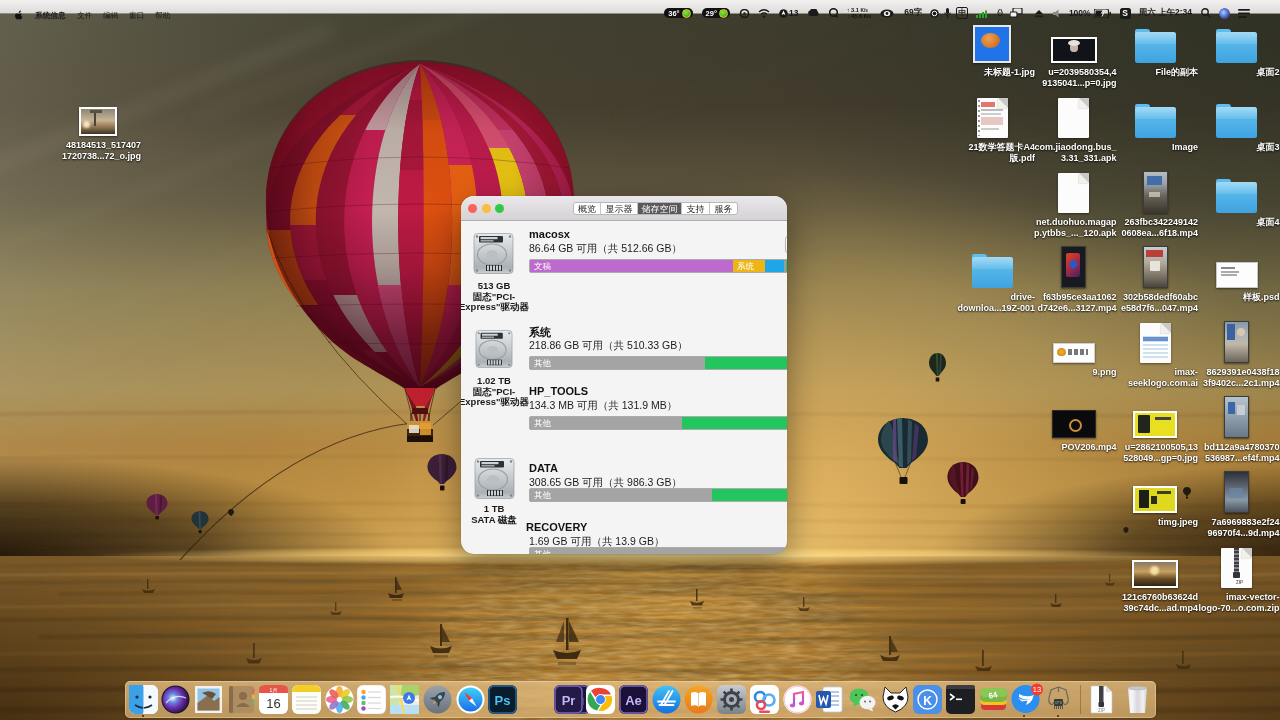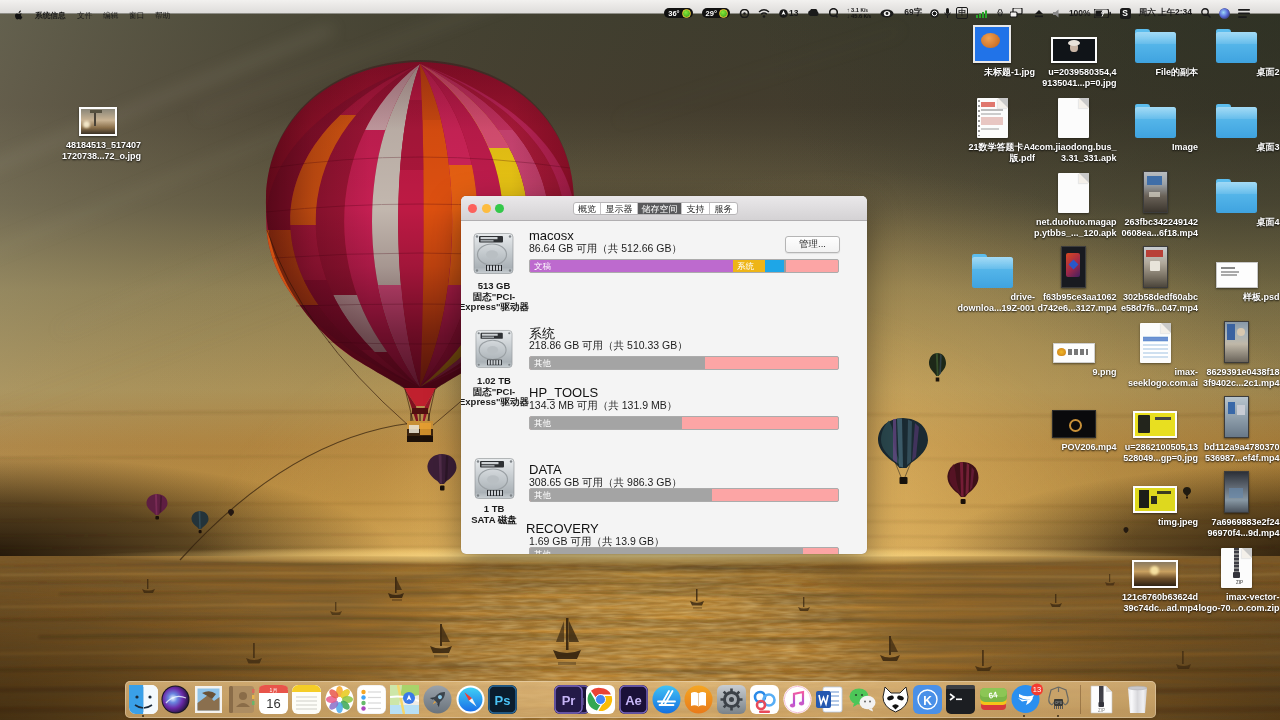--- a/index.html
+++ b/index.html
@@ -35,37 +35,37 @@
   .hthumb{position:relative;box-shadow:0 1px 2px rgba(0,0,0,.5);border:2px solid #fdfdfd;}
   
   #dock{position:absolute;left:125px;top:681px;width:1031px;height:37px;border-radius:5px;
     background:linear-gradient(rgba(226,188,128,.82),rgba(216,176,114,.76));
     box-shadow:inset 0 0 0 1px rgba(255,255,255,.28),0 1px 3px rgba(60,30,5,.2);}
   .dk{position:absolute;top:4px;width:29px;height:29px;}
   .dkr{border-radius:6.5px;}
   .dkc{border-radius:50%;}
   .runner{position:absolute;top:33.5px;width:2.5px;height:2.5px;border-radius:50%;background:#3a2a14;}
   
-  #window{position:absolute;left:461px;top:196px;width:406px;height:358px;border-radius:5px;
+  #window{position:absolute;left:461px;top:196px;width:326px;height:358px;border-radius:13px;
     background:#f4f4f4;box-shadow:0 12px 34px rgba(0,0,0,.42),0 0 1px rgba(0,0,0,.4);overflow:hidden;}
   #titlebar{position:absolute;left:0;top:0;width:100%;height:24px;
     background:linear-gradient(#eae8ea,#d4d2d4);border-bottom:1px solid #b0aeb0;border-radius:5px 5px 0 0;}
   .tl{position:absolute;top:8px;width:9px;height:9px;border-radius:50%;}
   .tl.r{left:7px;background:#fc615c;}
   .tl.y{left:20.5px;background:#fdbc40;}
   .tl.g{left:34px;background:#34c84a;}
   #tabs{position:absolute;left:112px;top:5.5px;height:13px;display:flex;
     border:1px solid #b9b7b9;border-radius:3px;overflow:hidden;background:#fff;
     font-size:9px;line-height:13px;color:#2a2a2a;box-sizing:border-box;}
   #tabs span{display:inline-block;text-align:center;border-right:1px solid #c6c4c6;box-sizing:border-box;}
   #tabs span:last-child{border-right:none;}
   #tabs .sel{background:#59595b;color:#fff;}
-  .wtitle{position:absolute;font-size:13px;font-weight:normal;color:#111;}
+  .wtitle{position:absolute;font-size:11px;font-weight:bold;color:#111;}
   .wsub{position:absolute;font-size:10.5px;color:#1c1c1c;}
-  .wbar{position:absolute;left:68px;width:308px;height:12px;border:1px solid #ababab;background:#fca5a5;
+  .wbar{position:absolute;left:68px;width:308px;height:12px;border:1px solid #ababab;background:#22c55e;
     border-radius:2px;display:flex;overflow:hidden;}
   .wbar i{font-style:normal;font-size:8.5px;line-height:12px;color:#fff;padding-left:4px;
     overflow:hidden;white-space:nowrap;box-sizing:border-box;flex-shrink:0;}
   .hddlab{position:absolute;width:90px;text-align:center;font-size:9.5px;font-weight:bold;
     color:#1a1a1a;line-height:10.5px;}
   .mgbtn{position:absolute;left:324px;top:40px;width:53px;height:15px;border:1px solid #b5b5b5;
     border-radius:3px;background:linear-gradient(#fefefe,#f2f2f2);font-size:9.5px;text-align:center;
     line-height:14px;color:#222;box-shadow:0 1px 1px rgba(0,0,0,.08);}
 </style></head>
 <body>

